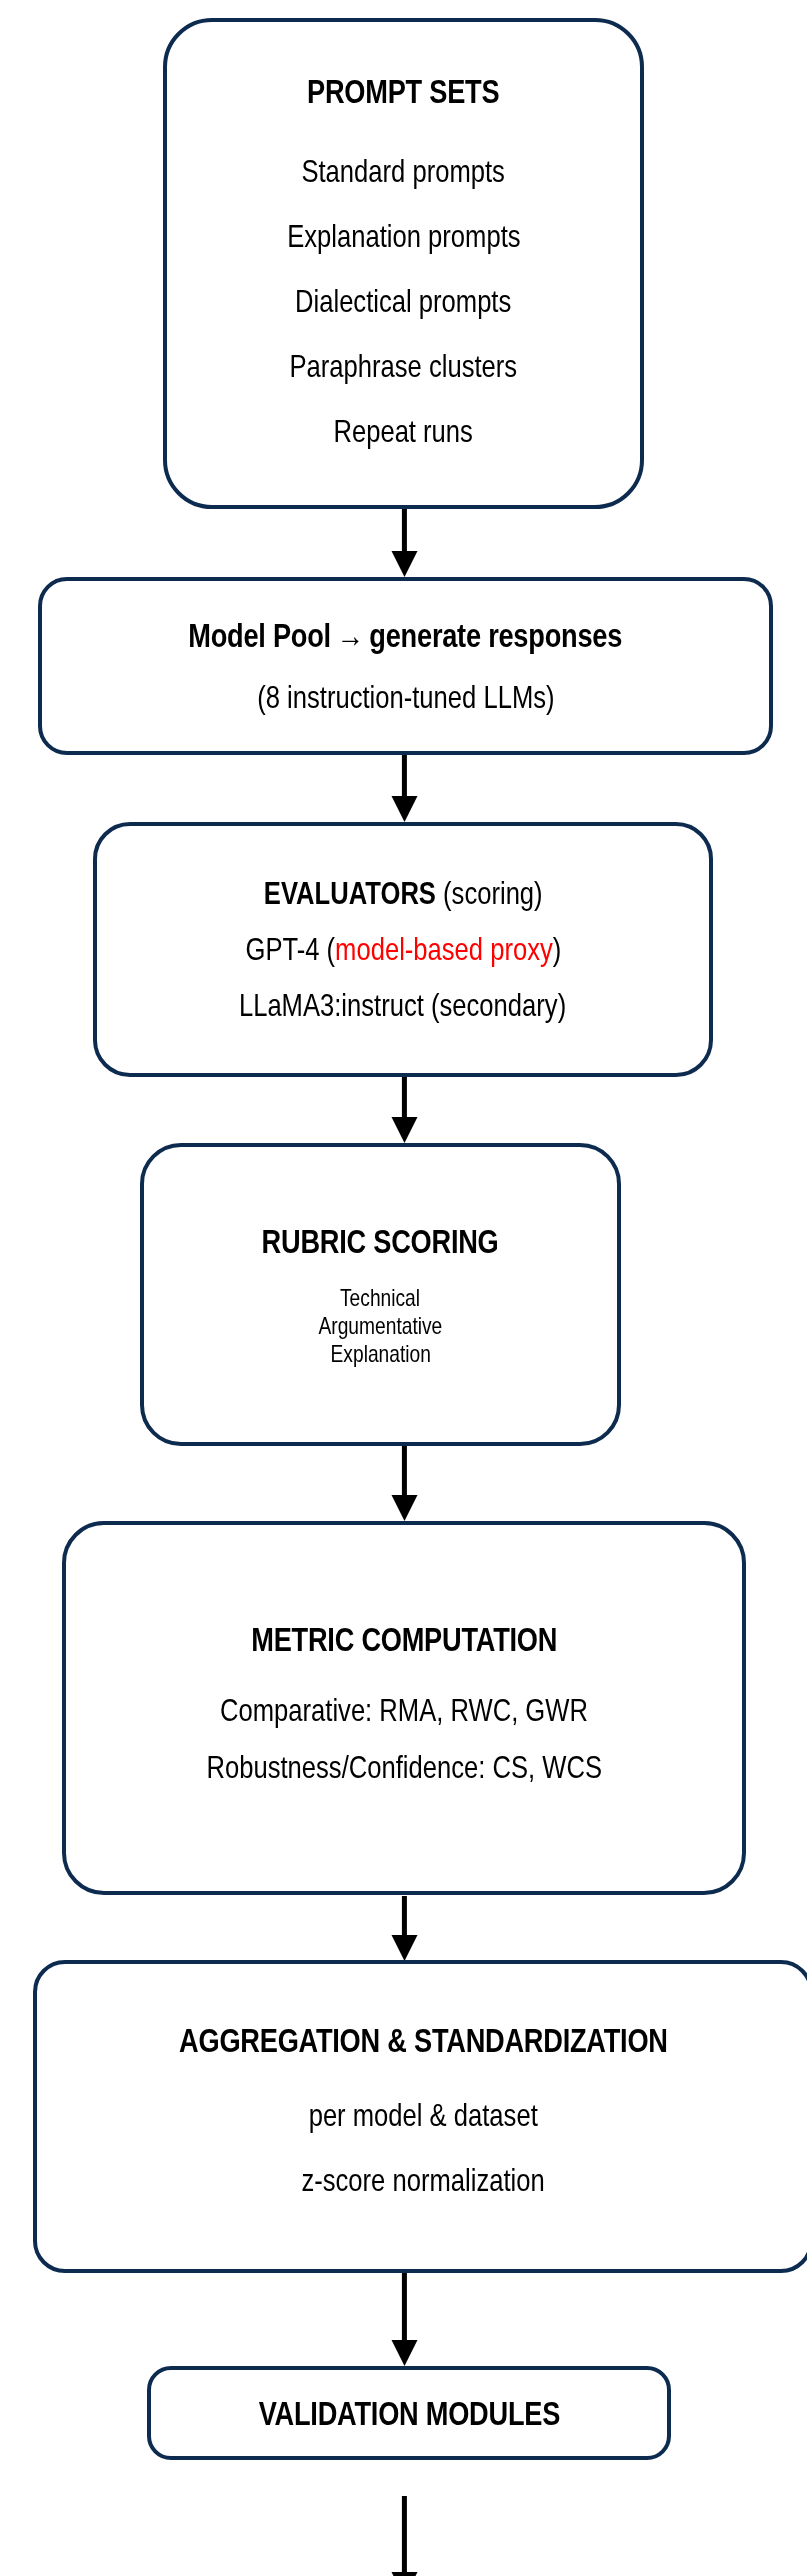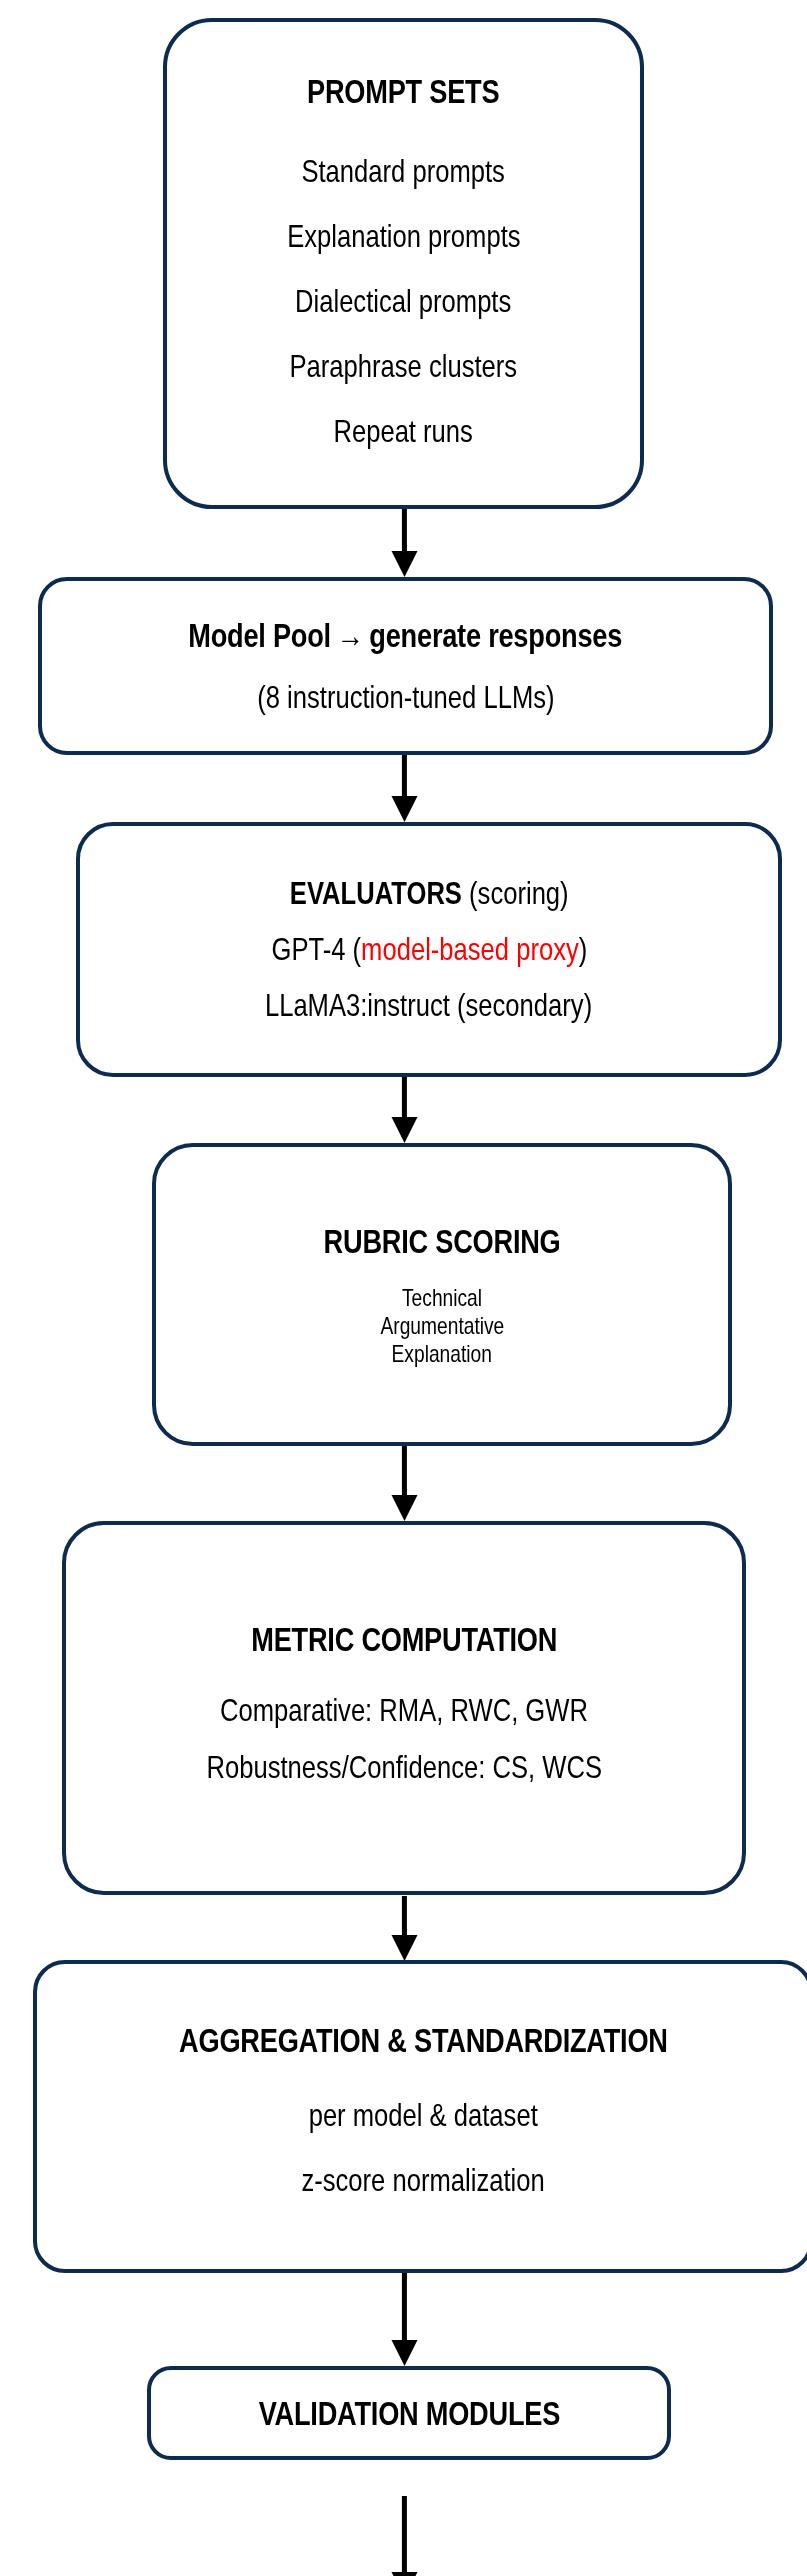--- a/index.html
+++ b/index.html
@@ -66,30 +66,30 @@
     left: 38px; top: 577px;
     width: 735px; height: 178px;
     border-radius: 29px;
     align-items: center;
   }
   #box-model-pool .title { font-size: 34px; margin-bottom: 24px; }
   #box-model-pool .line  { font-size: 32px; }
   #box-model-pool .arrow-glyph { font-weight: bold; padding: 0 7.2px; }
 
   #box-evaluators {
-    left: 76px; top: 822px;
-    width: 706px; height: 255px;
+    left: 93px; top: 822px;
+    width: 620px; height: 255px;
     border-radius: 37px;
   }
   #box-evaluators .line  { font-size: 32px; margin: 9.3px 0; }
   .red { color: #ff0000; }
 
   #box-rubric {
-    left: 152px; top: 1143px;
-    width: 580px; height: 303px;
+    left: 140px; top: 1143px;
+    width: 481px; height: 303px;
     border-radius: 41px;
   }
   #box-rubric .title { font-size: 34px; margin-bottom: 23px; }
   #box-rubric .line  { font-size: 24px; margin: 0 0; }
 
   #box-metric {
     left: 62px; top: 1521px;
     width: 684px; height: 374px;
     border-radius: 42px;
   }

